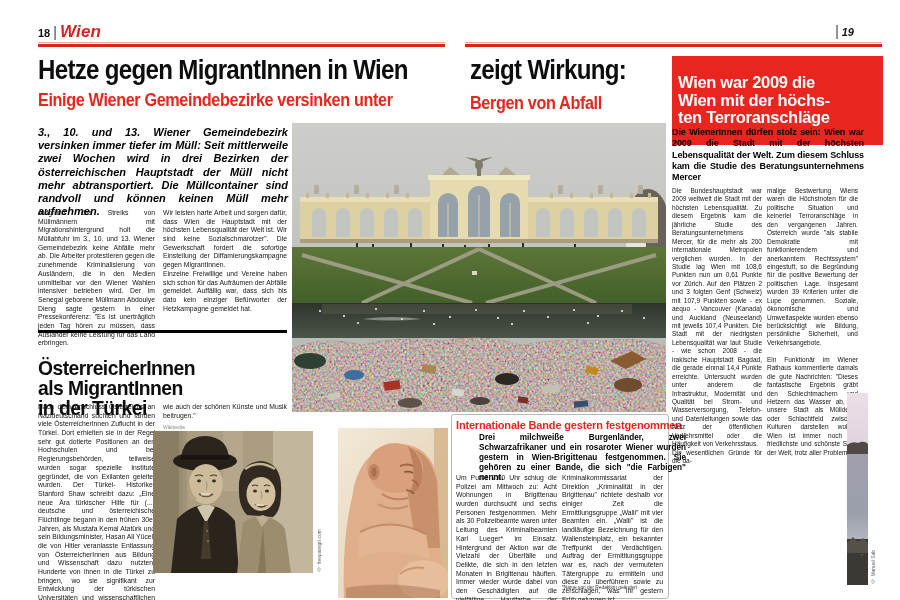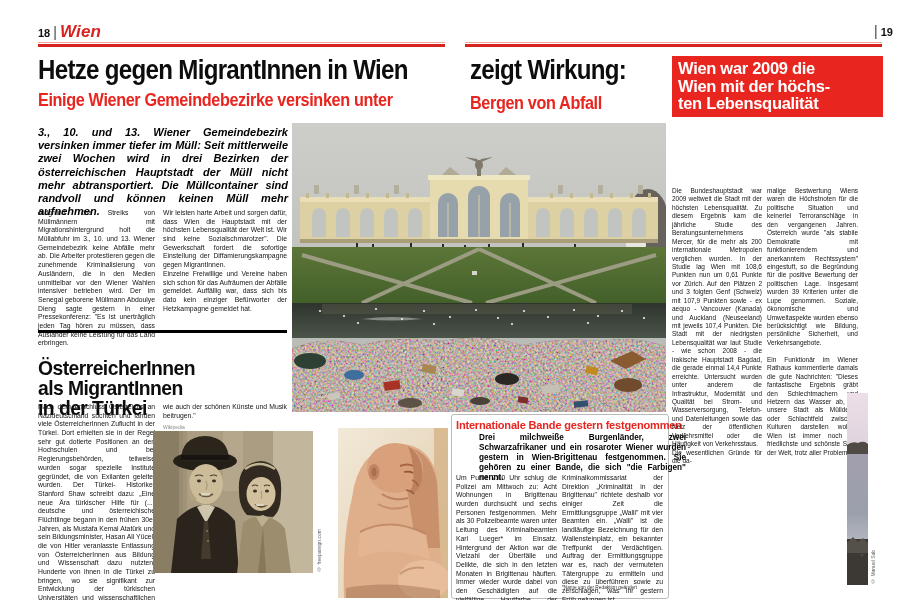--- a/index.html
+++ b/index.html
@@ -11,21 +11,21 @@
   .bar{color:#444;font-weight:normal;padding:0 3px;font-size:14px;}
   .section{color:#d8231f;font-weight:bold;font-style:italic;font-size:17px;letter-spacing:.2px;}
   .rule-light{height:1px;background:#f0a79d;}
   .rule-red{height:3px;background:#d8231f;margin-top:1px;}
   
   .headline{font-weight:bold;color:#0d0d0d;font-size:28px;letter-spacing:-.8px;
             transform:scaleX(.86);transform-origin:0 50%;white-space:nowrap;}
   .subhead{font-weight:bold;color:#e8251f;font-size:18px;letter-spacing:-.4px;
            transform:scaleX(.9);transform-origin:0 50%;white-space:nowrap;}
   .qbox{background:#e8251f;color:#ffffff;font-weight:bold;font-size:16.5px;
-        line-height:1.07;padding:4px 6px;letter-spacing:-.3px;}
+        line-height:1.07;padding:18px 6px;letter-spacing:-.3px;}
   
   .lead{font-weight:bold;font-size:11px;line-height:1.2;text-align:justify;color:#000;
         white-space:pre-line;}
   .lead-sm{font-weight:bold;font-size:9px;line-height:1.25;text-align:justify;color:#000;
         white-space:pre-line;letter-spacing:-.1px;}
   .col{font-size:6.8px;line-height:1.28;text-align:justify;color:#141414;
        white-space:pre-line;letter-spacing:0;}
   .col-sm{font-size:6.5px;line-height:1.3;text-align:justify;color:#141414;white-space:pre-line;}
   .blackline{height:2.5px;background:#000;}
   .h2line{font-weight:bold;color:#0d0d0d;font-size:21px;line-height:.95;letter-spacing:-.6px;
@@ -46,37 +46,37 @@
 <div class="page">
 
   <div class="abs" style="left:38px;top:22px;">
     <span class="pagenum">18</span><span class="bar">|</span><span class="section">Wien</span>
   </div>
   <div class="abs" style="left:38px;top:42px;width:407px;">
     <div class="rule-light"></div>
       <div class="rule-red"></div>
   </div>
 
-  <div class="abs" style="left:871px;top:22px;">
+  <div class="abs" style="left:832px;top:22px;font-style:italic;">
     <span class="bar">|</span><span class="pagenum">19</span>
   </div>
   <div class="abs" style="left:465px;top:42px;width:417px;">
     <div class="rule-light"></div>
       <div class="rule-red"></div>
   </div>
 
   <div class="abs headline" style="left:38px;top:54px;">Hetze gegen MigrantInnen in Wien</div>
   <div class="abs headline" style="left:470px;top:54px;">zeigt Wirkung:</div>
   <div class="abs subhead" style="left:38px;top:90px;">Einige Wiener Gemeindebezirke versinken unter</div>
   <div class="abs subhead" style="left:470px;top:93px;">Bergen von Abfall</div>
 
   <div class="abs qbox" style="left:672px;top:56px;width:199px;">
     <div>Wien war 2009 die</div>
     <div>Wien mit der höchs-</div>
-    <div>ten Lebensqualität</div>
+    <div>ten Terroranschläge</div>
   </div>
 
   <div class="abs lead" style="left:38px;top:126px;width:250px;font-style:italic;">3., 10. und 13. Wiener Gemeindebezirk versinken immer tiefer im Müll: Seit mittlerweile zwei Wochen wird in drei Bezirken der österreichischen Hauptstadt der Müll nicht mehr abtransportiert. Die Müllcontainer sind randvoll und können keinen Müll mehr aufnehmen.</div>
   <div class="abs col" style="left:38px;top:209px;width:117px;">Aufgrund des Streiks von Müllmännern mit Migrationshintergrund holt die Müllabfuhr im 3., 10. und 13. Wiener Gemeindebezirk keine Abfälle mehr ab. Die Arbeiter protestieren gegen die zunehmende Kriminalisierung von Ausländern, die in den Medien unmittelbar vor den Wiener Wahlen intensiver betrieben wird. Der im Senegal geborene Müllmann Abdoulye Dieng sagte gestern in einer Pressekonferenz: "Es ist unerträglich jeden Tag hören zu müssen, dass Ausländer keine Leistung für das Land erbringen.</div>
   <div class="abs col" style="left:163px;top:209px;width:124px;">Wir leisten harte Arbeit und sorgen dafür, dass Wien die Hauptstadt mit der höchsten Lebensqualität der Welt ist. Wir sind keine Sozialschmarotzer". Die Gewerkschaft fordert die sofortige Einstellung der Diffamierungskampagne gegen MigrantInnen.
 Einzelne Freiwillige und Vereine haben sich schon für das Aufräumen der Abfälle gemeldet. Auffällig war, dass sich bis dato kein einziger Befürworter der Hetzkampagne gemeldet hat.</div>
   <div class="abs blackline" style="left:38px;top:330px;width:249px;"></div>
 
   <div class="abs" style="left:38px;top:338px;margin-top:20px;">
     <div class="h2line">ÖsterreicherInnen</div>
@@ -167,20 +167,21 @@
     </svg>
   </div>
 
   <div class="abs bandebox" style="left:451px;top:414px;width:216px;height:183px;"></div>
   <div class="abs bande-h" style="left:456px;top:419px;">Internationale Bande gestern festgenommen</div>
   <div class="abs bande-lead" style="left:479px;top:433px;width:207px;">Drei milchweiße Burgenländer, zwei Schwarzafrikaner und ein rosaroter Wiener wurden gestern in Wien-Brigittenau  festgenommen. Sie gehören zu einer Bande, die sich "die Farbigen" nennt.</div>
   <div class="abs col" style="left:456px;top:474px;width:101px;">Um Punkt 7:00 Uhr schlug die Polizei am Mittwoch zu: Acht Wohnungen in Brigittenau wurden durchsucht und sechs Personen festgenommen. Mehr als 30 Polizeibeamte waren unter Leitung des Kriminalbeamten Karl Lueger* im Einsatz. Hintergrund der Aktion war die Vielzahl der Überfälle und Delikte, die sich in den letzten Monaten in Brigittenau häuften. Immer wieder wurde dabei von den Geschädigten auf die vielfältige Hautfarbe der Tätergruppe hingewiesen. Das</div>
   <div class="abs col" style="left:562px;top:474px;width:101px;">Kriminalkommissariat der Direktion „Kriminalität in der Brigittenau" richtete deshalb vor einiger Zeit die Ermittlungsgruppe „Walli" mit vier Beamten ein. „Walli" ist die landläufige Bezeichnung für den Wallensteinplatz, ein bekannter Treffpunkt der Verdächtigen. Auftrag der Ermittlungsgruppe war es, nach der vermuteten Tätergruppe zu ermitteln und diese zu überführen sowie zu zerschlagen, was ihr gestern Früh gelungen ist.</div>
   <div class="abs footnote" style="left:562px;top:585px;">*Name von der Redaktion geändert</div>
 
+  <div class="abs lead-sm" style="left:672px;top:127px;width:192px;">Die WienerInnen dürfen stolz sein: Wien war 2009 die Stadt mit der höchsten Lebensqualität der Welt.  Zum diesem Schluss kam die Studie des Beratungsunternehmens Mercer</div>
   <div class="abs col-sm" style="left:672px;top:187px;width:90px;">Die Bundeshauptstadt war 2009 weltweit die Stadt mit der höchsten Lebensqualität. Zu diesem Ergebnis kam die jährliche Studie des Beratungsunternehmens Mercer, für die mehr als 200 internationale Metropolen verglichen wurden. In der Studie lag Wien mit 108,6 Punkten nun um 0,61 Punkte vor Zürich. Auf den Plätzen 2 und 3 folgten Genf (Schweiz) mit 107,9 Punkten sowie - ex aequo - Vancouver (Kanada) und Auckland (Neuseeland) mit jeweils 107,4 Punkten. Die Stadt mit der niedrigsten Lebensqualität war laut Studie - wie schon 2008 - die irakische Hauptstadt Bagdad, die gerade einmal 14,4 Punkte erreichte. Untersucht wurden unter anderem die Infrastruktur, Modernität und Qualität bei Strom- und Wasserversorgung, Telefon- und Datenleitungen sowie das Netz der öffentlichen Verkehrsmittel oder die Häufigkeit von Verkehrsstaus.
 Die wesentlichen Gründe für die da-</div>
   <div class="abs col-sm" style="left:767px;top:187px;width:91px;">malige Bestwertung Wiens waren die Höchstnoten für die politische Situation und keinerlei Terroranschläge in den vergangenen Jahren. Österreich wurde "als stabile Demokratie mit funktionierendem und anerkanntem Rechtssystem" eingestuft, so die Begründung für die positive Bewertung der politischen Lage. Insgesamt wurden 39 Kriterien unter die Lupe genommen. Soziale, ökonomische und Umweltaspekte wurden ebenso berücksichtigt wie Bildung, persönliche Sicherheit, und Verkehrsangebote.
 
 Ein Funktionär im Wiener Rathaus kommentierte damals die gute Nachrichten: "Dieses fantastische Ergebnis gräbt den Schlechtmachern und Hetzern das Wasser ab, die unsere Stadt als Mülldepot oder Schlachtfeld zwischen Kulturen darstellen wollen. Wien ist immer noch die friedlichste und schönste Stadt der Welt, trotz aller Probleme"</div>
 
   <div class="abs" style="left:292px;top:123px;width:374px;height:289px;">
     <svg width="374" height="289" viewBox="0 0 374 289">
       <defs>
         <linearGradient id="sky" x1="0" y1="0" x2="0" y2="1">

